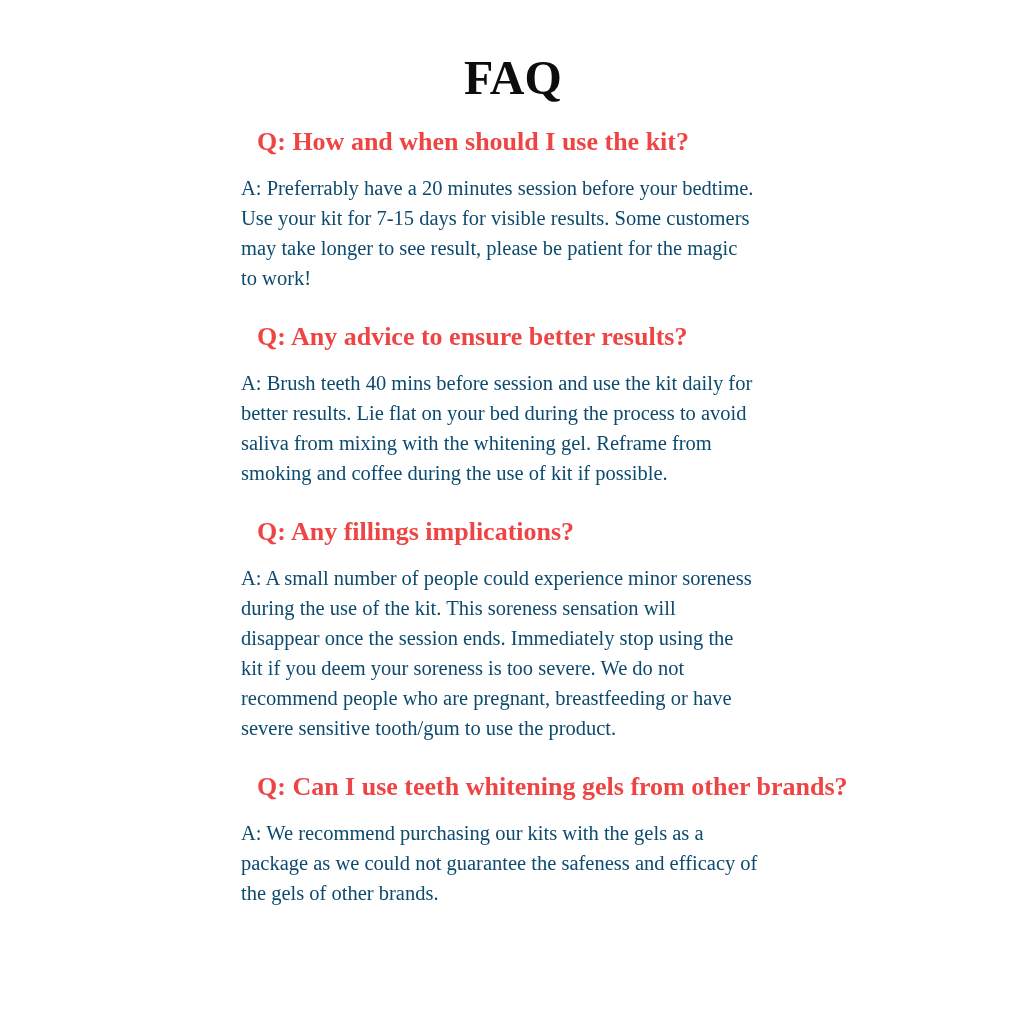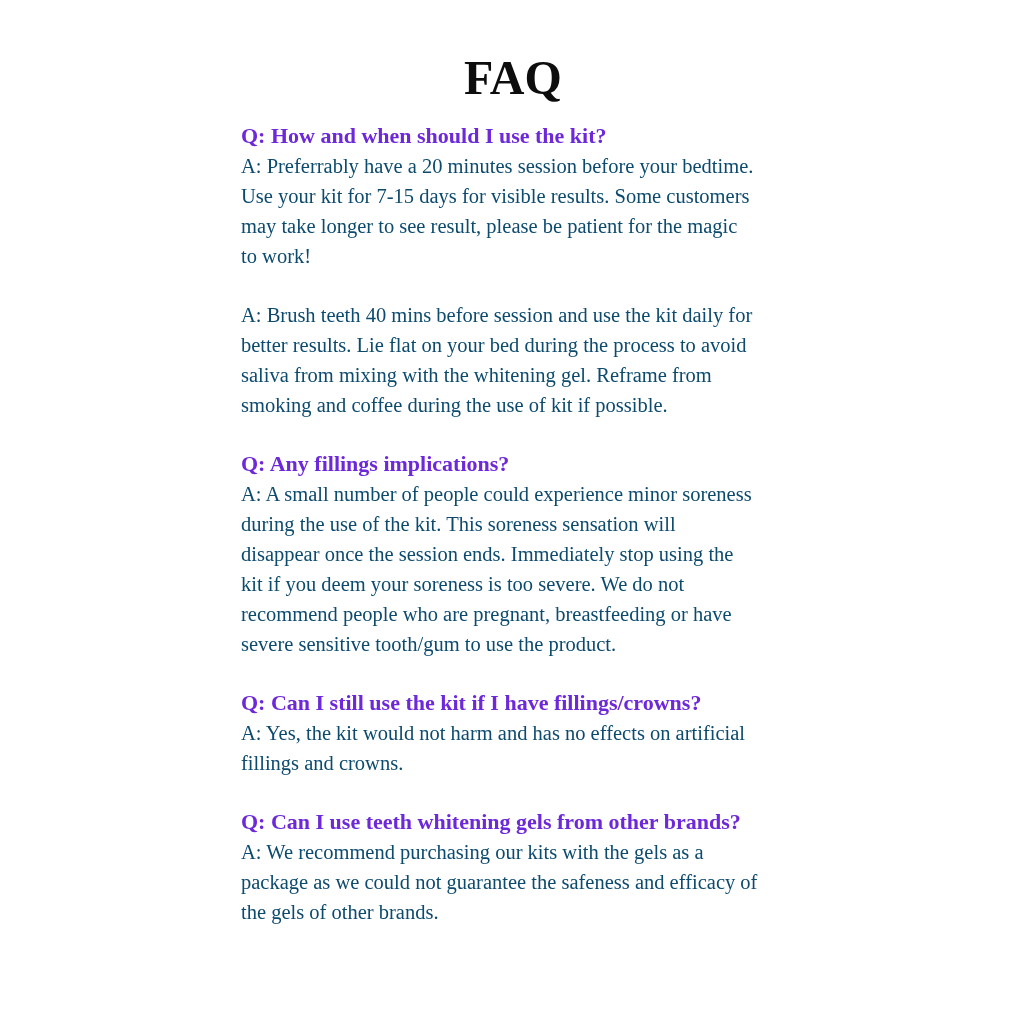--- a/index.html
+++ b/index.html
@@ -34,24 +34,24 @@
   .faq-list {
     margin-left: 241px;
     margin-top: 10px;
     width: 640px; 
   }
   .faq-item {
     margin-bottom: 29px;
   }
   .faq-question {
     font-weight: bold;
-    font-size: 22px;
+    font-size: 26px;
     line-height: 30px;
-    margin: 0;
-    color: #6d28d9;
+    margin: 16px;
+    color: #ef4444;
   }
   .faq-answer {
     font-size: 20.5px;
     line-height: 30px;
     margin: 0;
     white-space: pre-line; 
     color: #0c4a6e;
   }
 </style>
 </head>
@@ -65,41 +65,37 @@
 
     <div class="faq-item">
       <p class="faq-question">Q: How and when should I use the kit?</p>
       <p class="faq-answer">A: Preferrably have a 20 minutes session before your bedtime.
 Use your kit for 7-15 days for visible results. Some customers
 may take longer to see result, please be patient for the magic
 to work!</p>
     </div>
 
     <div class="faq-item">
+      <p class="faq-question">Q: Any advice to ensure better results?</p>
       <p class="faq-answer">A: Brush teeth 40 mins before session and use the kit daily for
 better results. Lie flat on your bed during the process to avoid
 saliva from mixing with the whitening gel. Reframe from
 smoking and coffee during the use of kit if possible.</p>
     </div>
 
     <div class="faq-item">
       <p class="faq-question">Q: Any fillings implications?</p>
       <p class="faq-answer">A: A small number of people could experience minor soreness
 during the use of the kit. This soreness sensation will
 disappear once the session ends. Immediately stop using the
 kit if you deem your soreness is too severe. We do not
 recommend people who are pregnant, breastfeeding or have
 severe sensitive tooth/gum to use the product.</p>
     </div>
 
-    <div class="faq-item">
-      <p class="faq-question">Q: Can I still use the kit if I have fillings/crowns?</p>
-      <p class="faq-answer">A: Yes, the kit would not harm and has no effects on artificial
-fillings and crowns.</p>
-    </div>
 
     <div class="faq-item">
       <p class="faq-question">Q: Can I use teeth whitening gels from other brands?</p>
       <p class="faq-answer">A: We recommend purchasing our kits with the gels as a
 package as we could not guarantee the safeness and efficacy of
 the gels of other brands.</p>
     </div>
 
   </div>
 </div>

